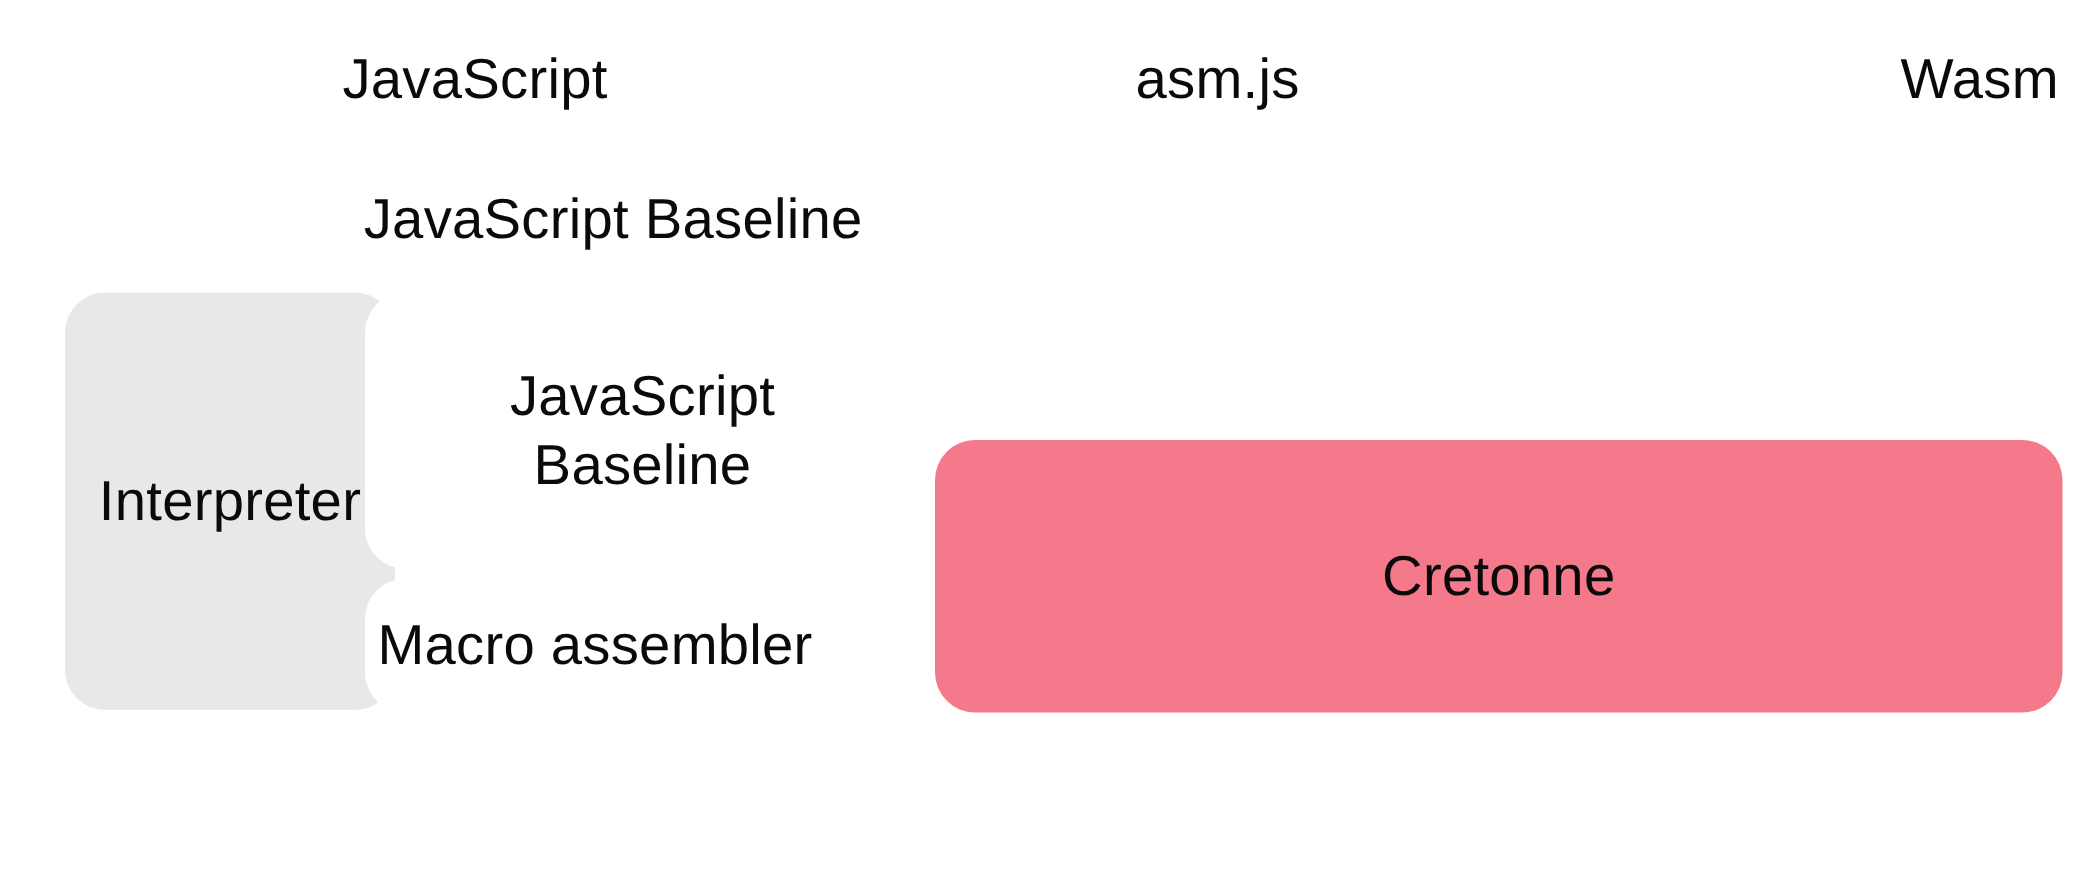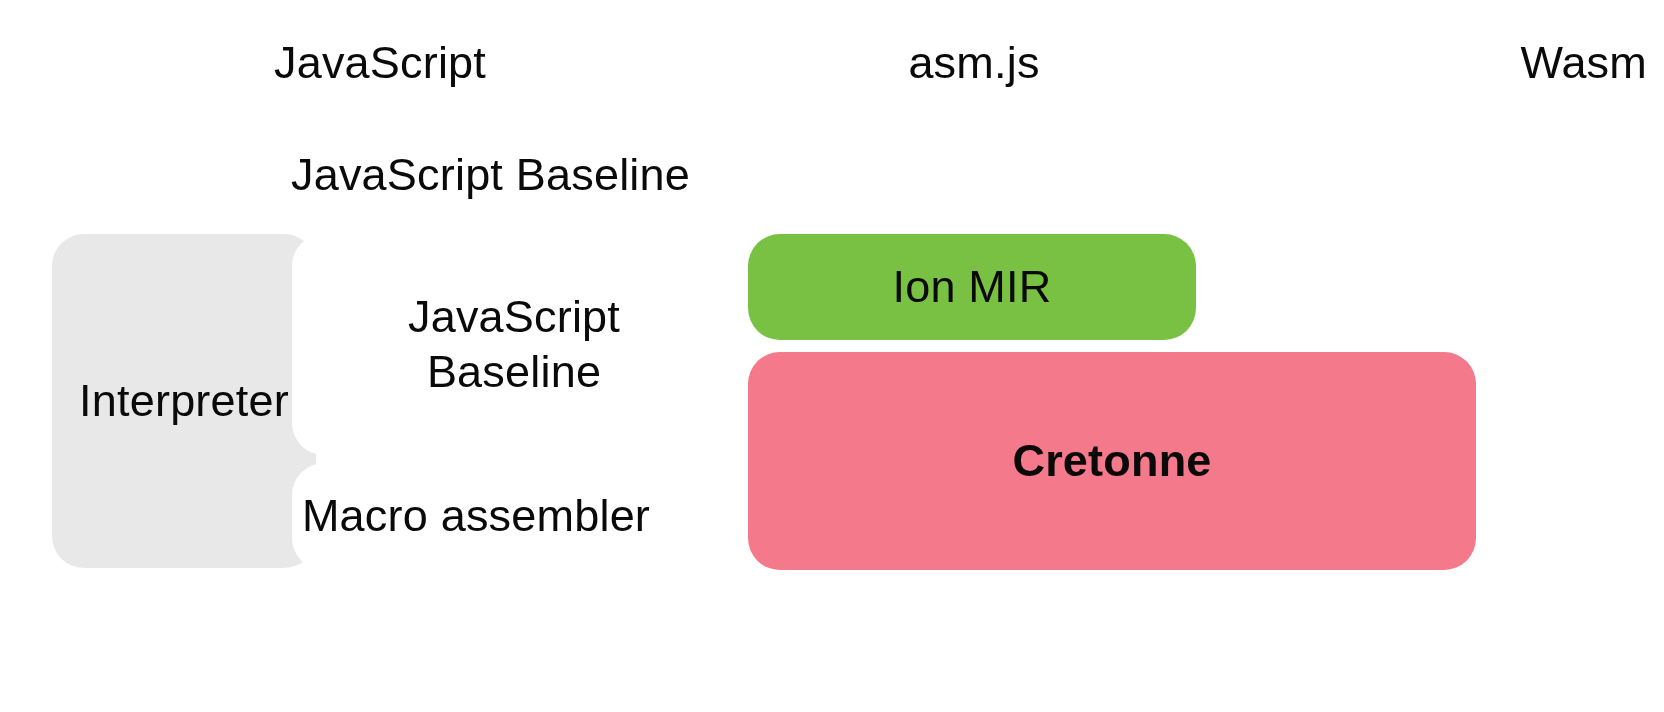--- a/index.html
+++ b/index.html
@@ -35,21 +35,21 @@
   .b-javascript   { left: 16px;   top: 10px;  width: 728px;  height: 107px; }
   .b-asmjs        { left: 752px;  top: 10px;  width: 444px;  height: 107px; }
   .b-wasm         { left: 1205px; top: 10px;  width: 442px;  height: 107px; }
   
   .b-bytecode     { left: 16px;   top: 122px; width: 949px;  height: 106px; }
   .b-baldrmonkey  { left: 974px;  top: 122px; width: 450px;  height: 106px; }
   
   .b-interpreter  { left: 16px;   top: 234px; width: 264px;  height: 334px; margin-left: 36px; }
   .b-baseline     { left: 292px;  top: 234px; width: 444px;  height: 221px; }
   .b-ionmir       { left: 748px;  top: 234px; width: 448px;  height: 106px; }
-  .b-cretonne     { left: 748px;  top: 352px; width: 728px;  height: 218px; font-weight: bold; }
+  .b-cretonne     { left: 748px;  top: 352px; width: 902px;  height: 218px; }
   .b-macro        { left: 292px;  top: 463px; width: 368px;  height: 107px; }
   
   .b-native       { left: 290px;  top: 577px; width: 1360px; height: 107px; }
 </style>
 </head>
 <body>
 
 <div class="canvas" style="background-color: #ffffff; padding-left: 24px;">
 
   <div class="box b-javascript" style="background-color: rgb(255, 255, 255);">
@@ -71,23 +71,20 @@
 
   <div class="box b-interpreter" style="background-color: rgb(232, 232, 232);">
     <span class="label">Interpreter</span>
   </div>
 
   <div class="box b-baseline" style="background-color: rgb(255, 255, 255);">
     <span class="label">JavaScript
 Baseline</span>
   </div>
 
-  <div class="box b-ionmir" style="background-color: rgb(121, 193, 67);">
-    <span class="label">Ion MIR</span>
-  </div>
 
   <div class="box b-cretonne" style="background-color: rgb(244, 121, 138);">
     <span class="label">Cretonne</span>
   </div>
 
   <div class="box b-macro" style="background-color: rgb(255, 255, 255);">
     <span class="label">Macro assembler</span>
   </div>
 
 

